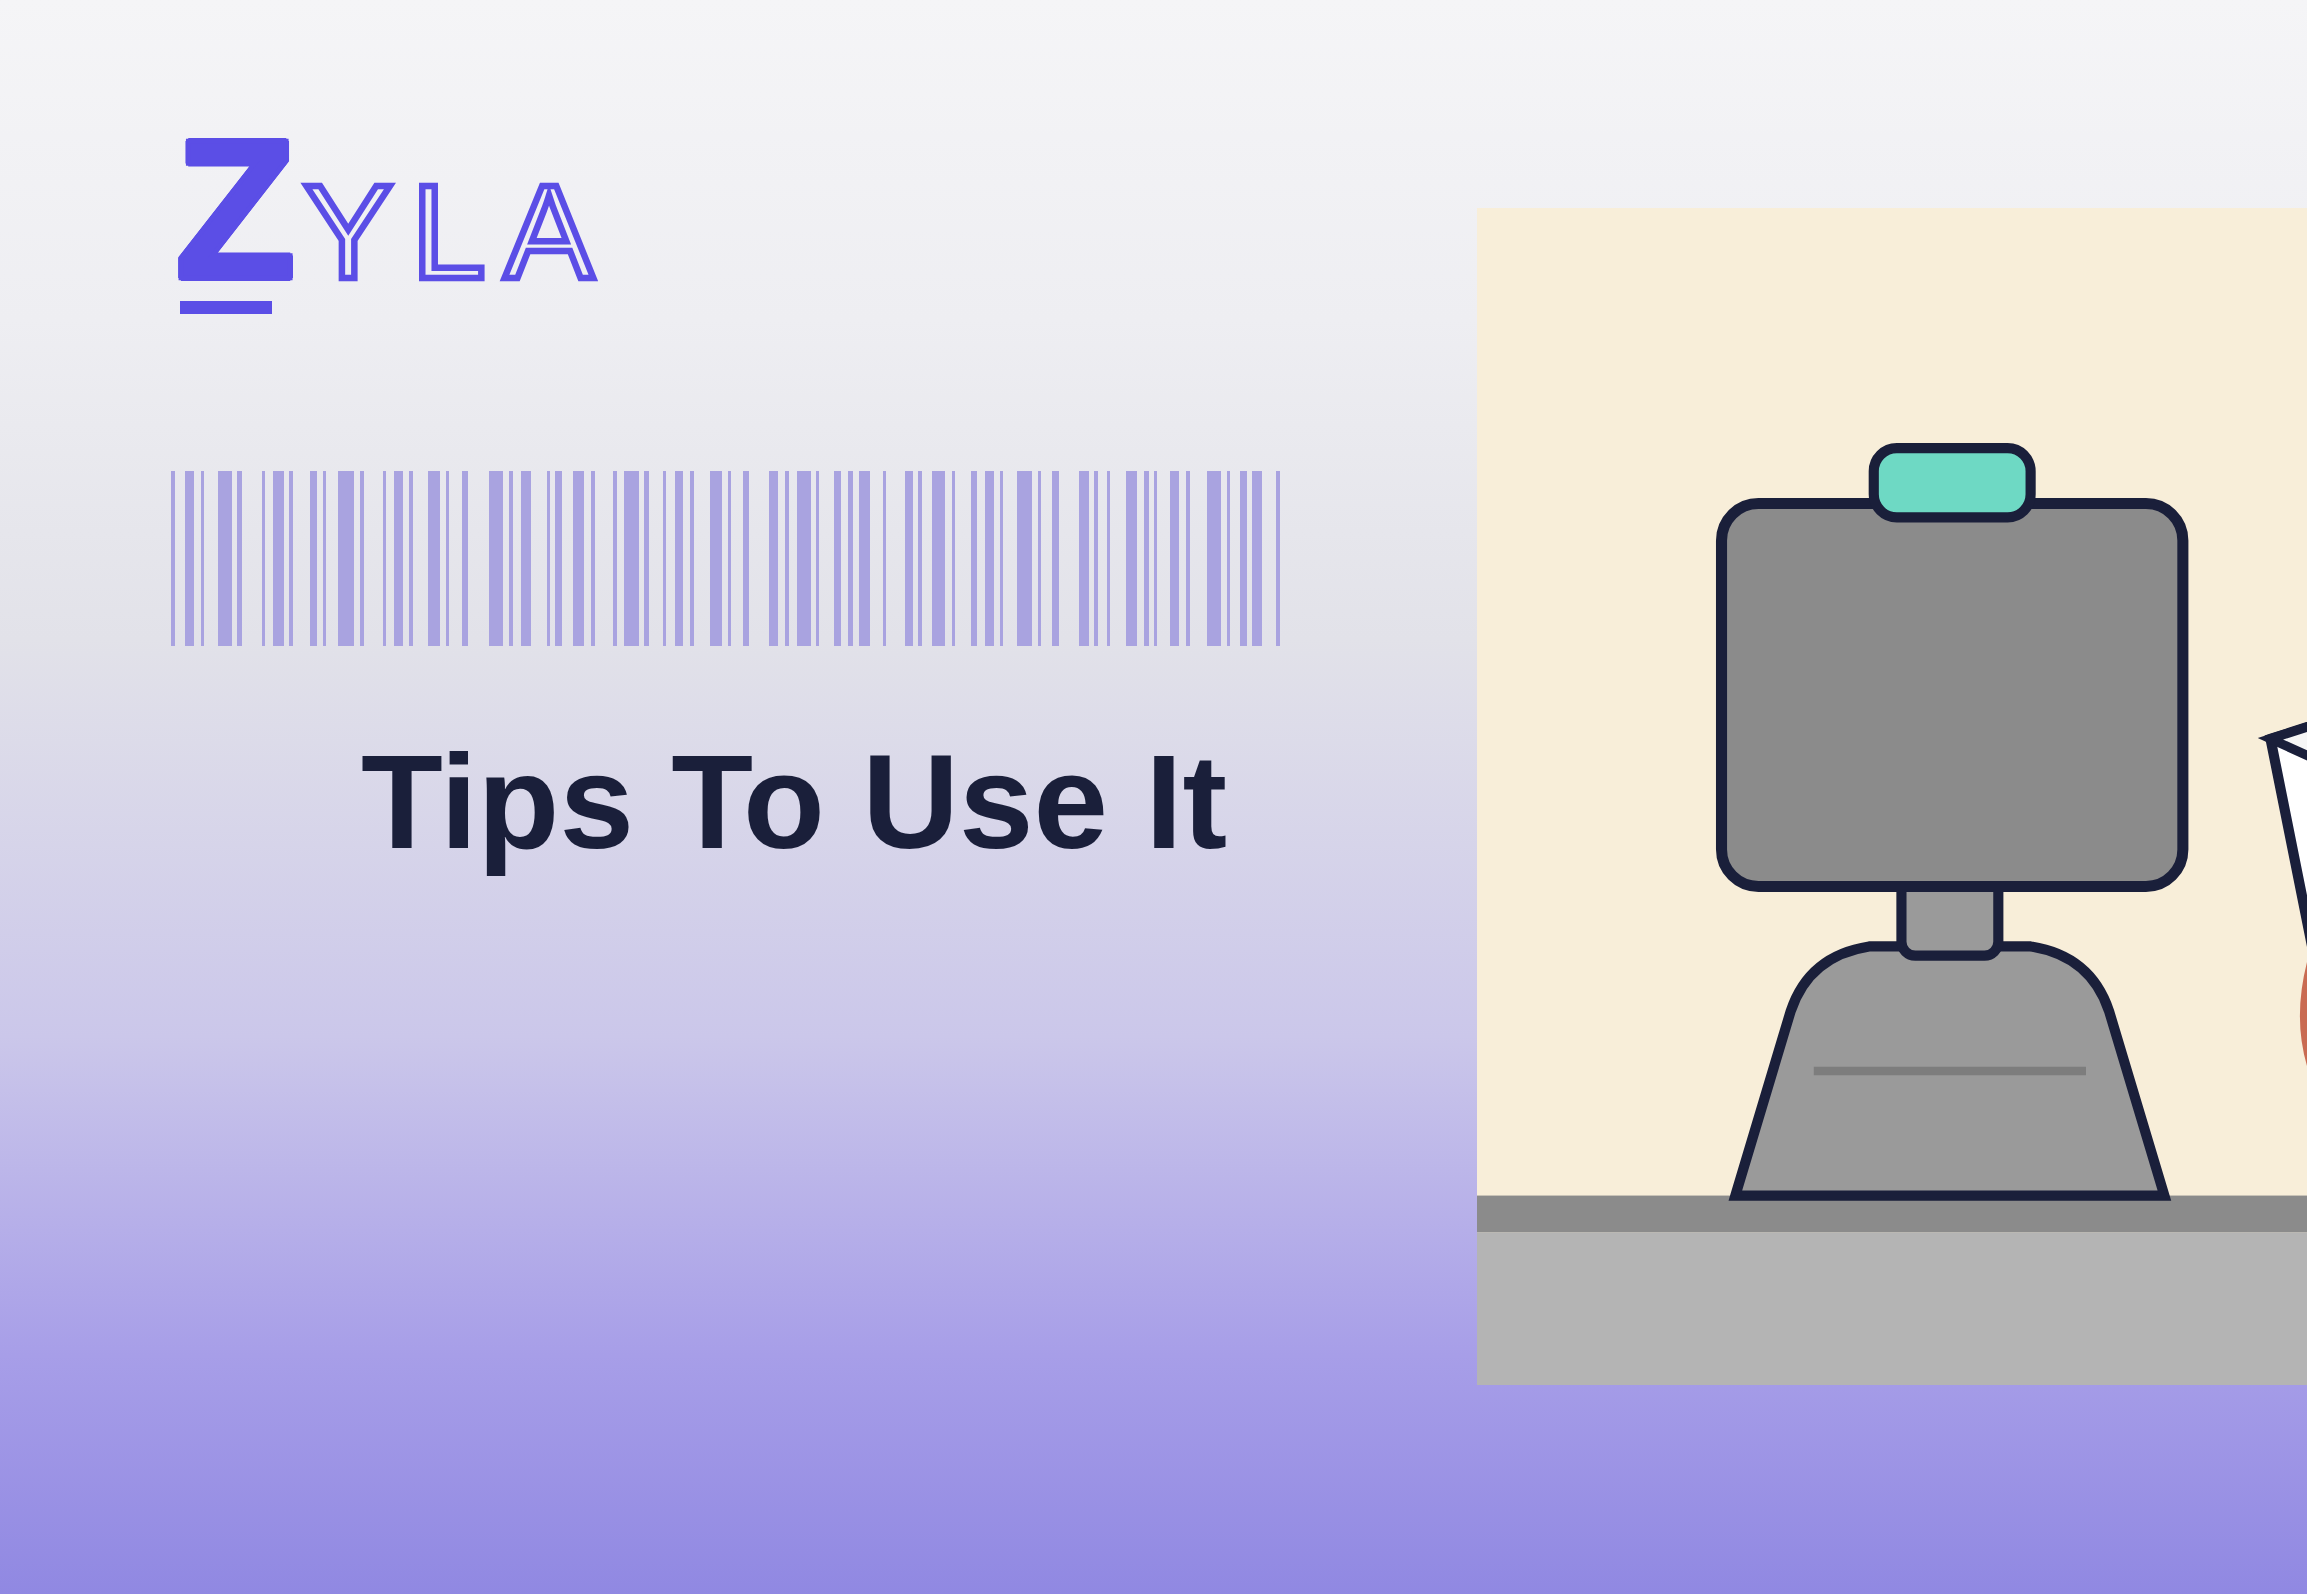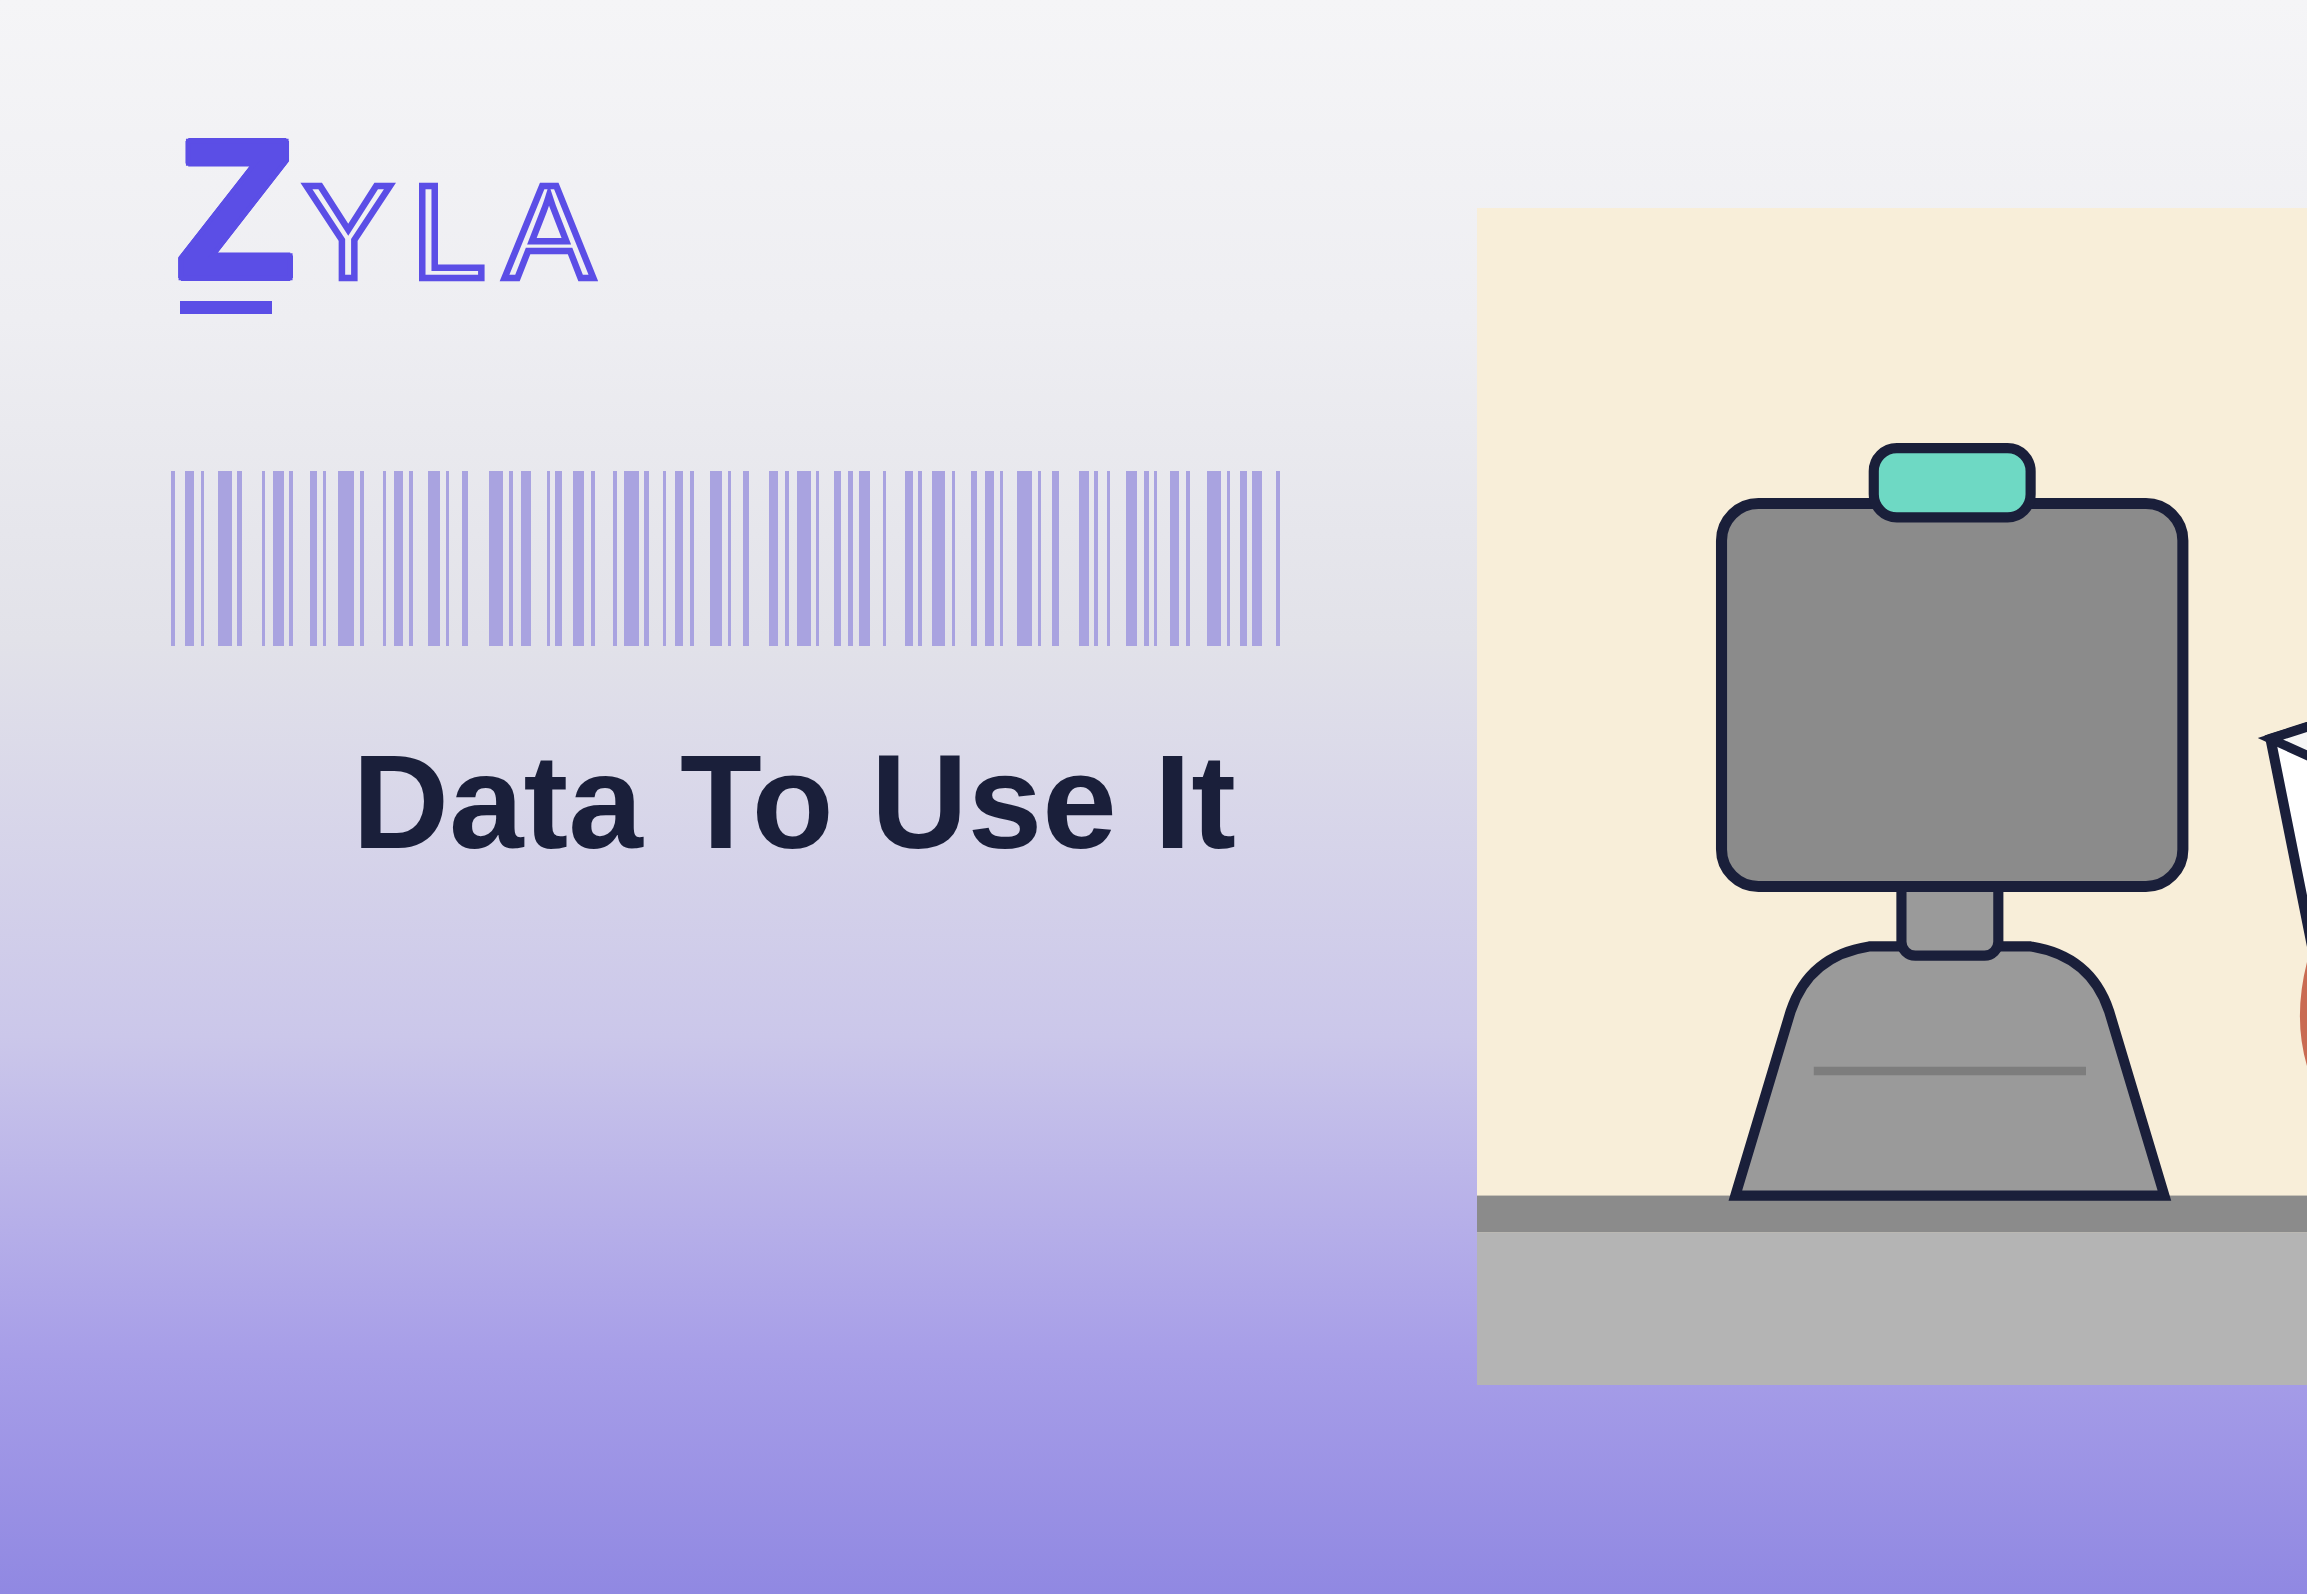--- a/index.html
+++ b/index.html
@@ -172,21 +172,21 @@
       <span style="width: 17.5px; margin-right: 7.4px;"></span>
       <span style="width: 7.4px; margin-right: 17.5px;"></span>
       <span style="width: 27px; margin-right: 6.5px;"></span>
       <span style="width: 6.5px; margin-right: 10px;"></span>
       <span style="width: 13px; margin-right: 5.5px;"></span>
       <span style="width: 19.4px; margin-right: 14px;"></span>
       <span style="width: 8.3px; margin-right: 8.3px;"></span>
     </div>
 
   <div class="headline">
-    <div>Data To Use It</div>
+    <div>Tips To Use It</div>
   </div>
 
   <div class="illus-wrap">
     <svg class="illus-svg" viewBox="0 0 3700 2550">
 
       <rect x="0" y="2140" width="3700" height="80" fill="#8b8b8b"></rect>
       <rect x="0" y="2220" width="3700" height="400" fill="#b4b4b4"></rect>
 
       <path d="M 560 2140 L 680 1740 Q 720 1620 850 1600 L 1200 1600 Q 1330 1620 1370 1740 L 1490 2140 Z" fill="#9a9a9a" stroke="#1a1f3a" stroke-width="22"></path>
       <line x1="730" y1="1870" x2="1320" y2="1870" stroke="#7d7d7d" stroke-width="18"></line>

